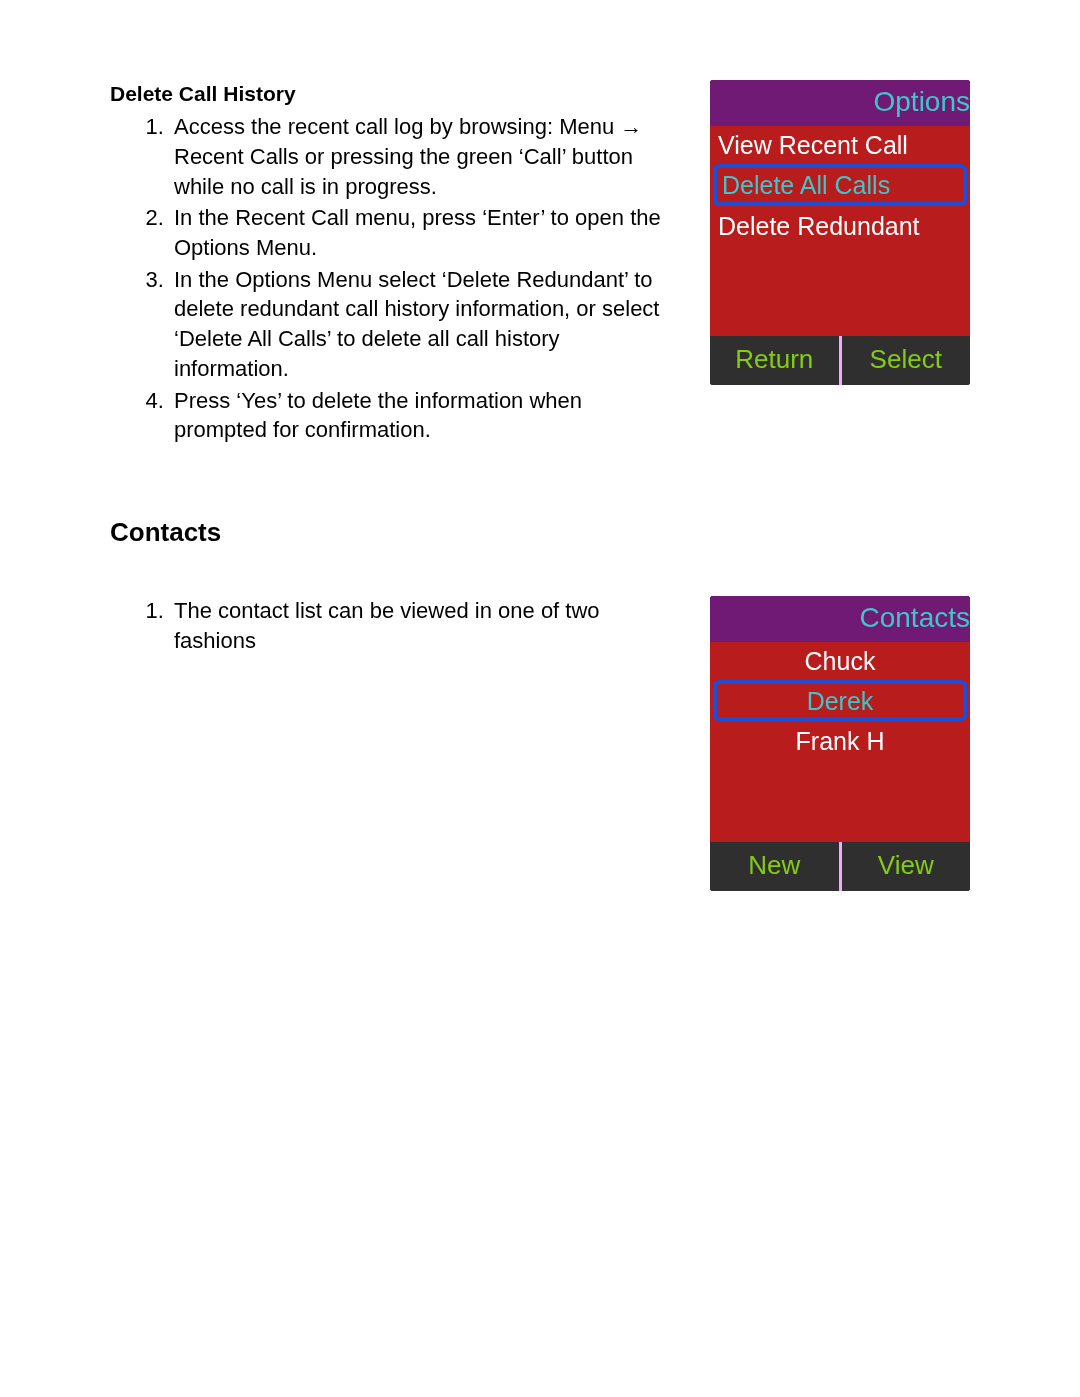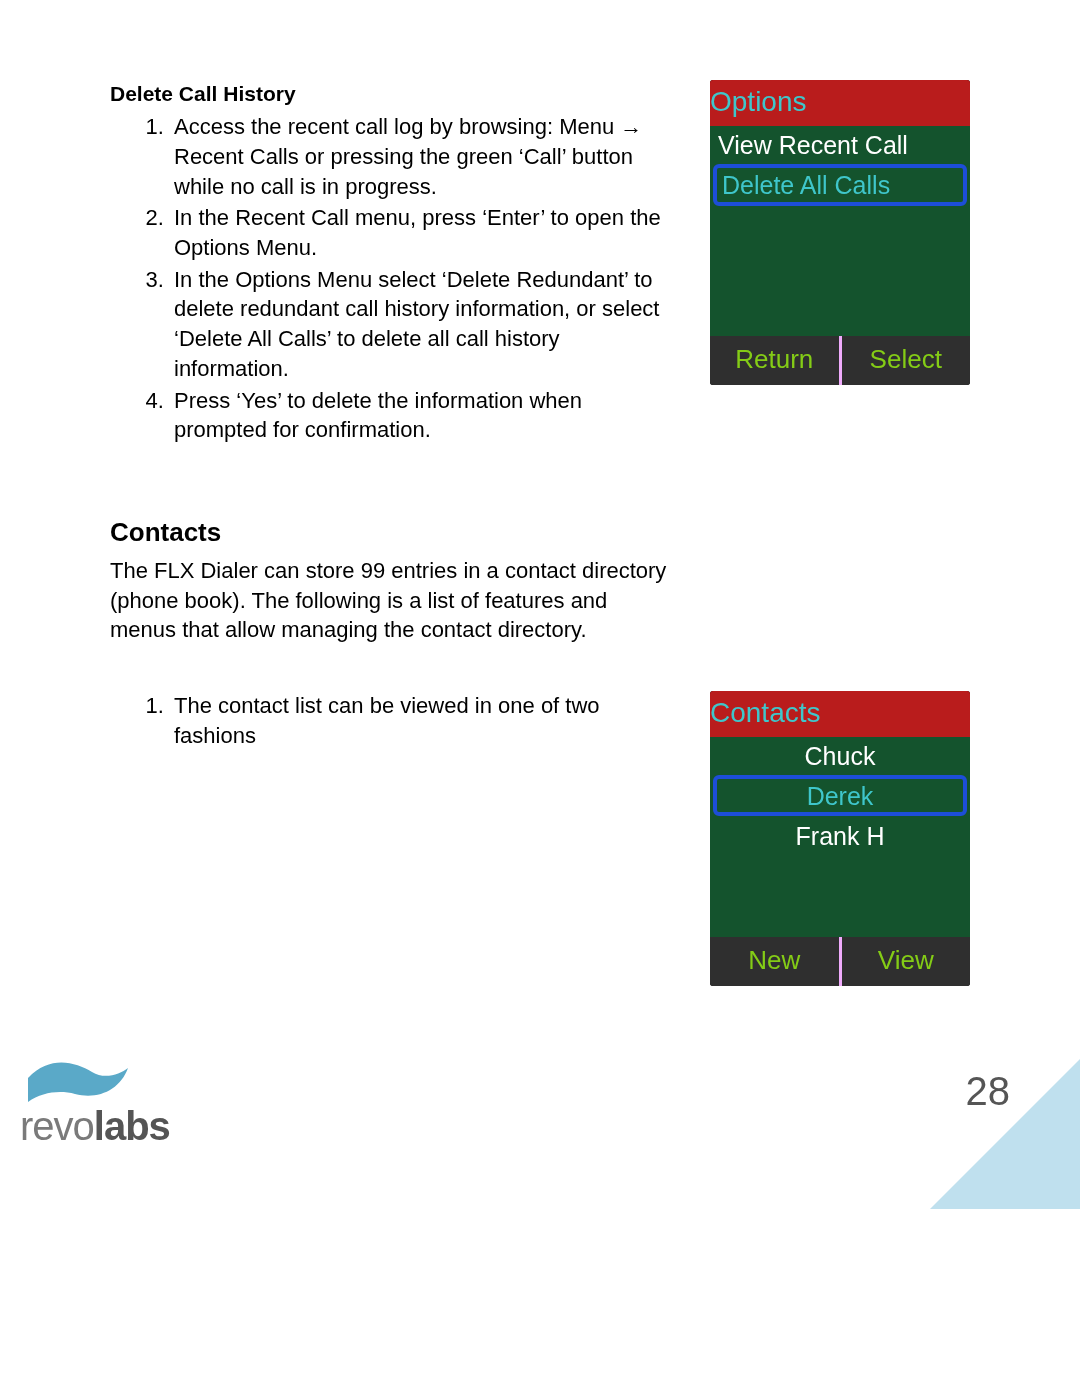--- a/index.html
+++ b/index.html
@@ -11,22 +11,22 @@
   .subhead { font-weight: bold; font-size: 21px; margin-bottom: 4px; }
   .section-head { font-weight: bold; font-size: 26px; margin-bottom: 8px; }
   ol.num { list-style: decimal; padding-left: 60px; }
   ol.num > li { margin-bottom: 2px; padding-left: 4px; }
   ol.alpha { list-style: lower-alpha; padding-left: 34px; margin-top: 2px; }
   ol.alpha > li { margin-bottom: 2px; padding-left: 4px; }
   .para { margin-bottom: 6px; }
 
   
   .phone { width: 260px; background: #000; border-radius: 3px; overflow: hidden; font-size: 24px; }
-  .phone-title { background: #b91c1c; color: #3fc6cb; text-align: left; padding: 6px 0 8px; font-size: 28px; }
-  .phone-body { background: #14532d; min-height: 210px; }
+  .phone-title { background: #701a75; color: #3fc6cb; text-align: right; padding: 6px 0 8px; font-size: 28px; }
+  .phone-body { background: #b91c1c; min-height: 210px; }
   .phone-item { color: #fff; padding: 4px 8px 2px; font-size: 25px; line-height: 1.25; }
   .phone-item.selected { color: #3fc6cb; border: 4px solid #1d4ed8; border-radius: 6px; margin: 1px 3px; padding: 2px 5px 0px; }
   .phone-footer { display: flex; background: #2f2f2f; }
   .phone-btn { flex: 1; text-align: center; color: #84cc16; padding: 8px 0 10px; font-size: 26px; }
   .phone-btn + .phone-btn { border-left: 3px solid #f0abfc; }
 
   
   .footer { position: absolute; left: 0; right: 0; bottom: 0; height: 250px; }
   .logo { position: absolute; left: 20px; bottom: 60px; }
   .logo-text { font-size: 40px; color: #7a7a7a; letter-spacing: -1px; }
@@ -49,32 +49,32 @@
         <li>In the Options Menu select ‘Delete Redundant’ to delete redundant call history information, or select ‘Delete All Calls’ to delete all call history information.</li>
         <li>Press ‘Yes’ to delete the information when prompted for confirmation.</li>
       </ol>
     </div>
     <div class="screen-col">
       <div class="phone">
         <div class="phone-title">Options</div>
         <div class="phone-body">
           <div class="phone-item">View Recent Call</div>
           <div class="phone-item selected">Delete All Calls</div>
+          <div class="phone-item">Delete Redundant</div>
         </div>
         <div class="phone-footer">
           <div class="phone-btn">Return</div>
           <div class="phone-btn">Select</div>
         </div>
       </div>
     </div>
   </div>
 
   <div style="height:70px"></div>
   <div class="section-head">Contacts</div>
-  <div class="para" style="font-size:22px; line-height:1.35; max-width:560px;">The FLX Dialer can store 99 entries in a contact directory (phone book). The following is a list of features and menus that allow managing the contact directory.</div>
 
   <div style="height:40px"></div>
 
   <div class="content-row">
     <div class="text-col">
       <ol class="num">
         <li>
           <span>The contact list can be viewed in one of two fashions</span>
         </li>
       </ol>
@@ -88,24 +88,14 @@
           <div class="phone-item">Frank H</div>
         </div>
         <div class="phone-footer">
           <div class="phone-btn">New</div>
           <div class="phone-btn">View</div>
         </div>
       </div>
     </div>
   </div>
 
-  <div class="footer">
-    <div class="corner"></div>
-    <div class="logo">
-      <svg class="flag-svg" width="110" height="60" viewBox="0 0 110 60">
-        <path d="M8 28 C 30 5, 55 12, 72 22 C 85 30, 100 24, 108 18 C 100 40, 78 50, 55 44 C 40 40, 22 42, 8 52 Z" fill="#5aa9c8"></path>
-      </svg>
-      <span class="logo-text"><span>revo</span><span class="bold">labs</span></span>
-    </div>
-    <div class="page-num">28</div>
-  </div>
 
 </div>
 
 </body></html>

